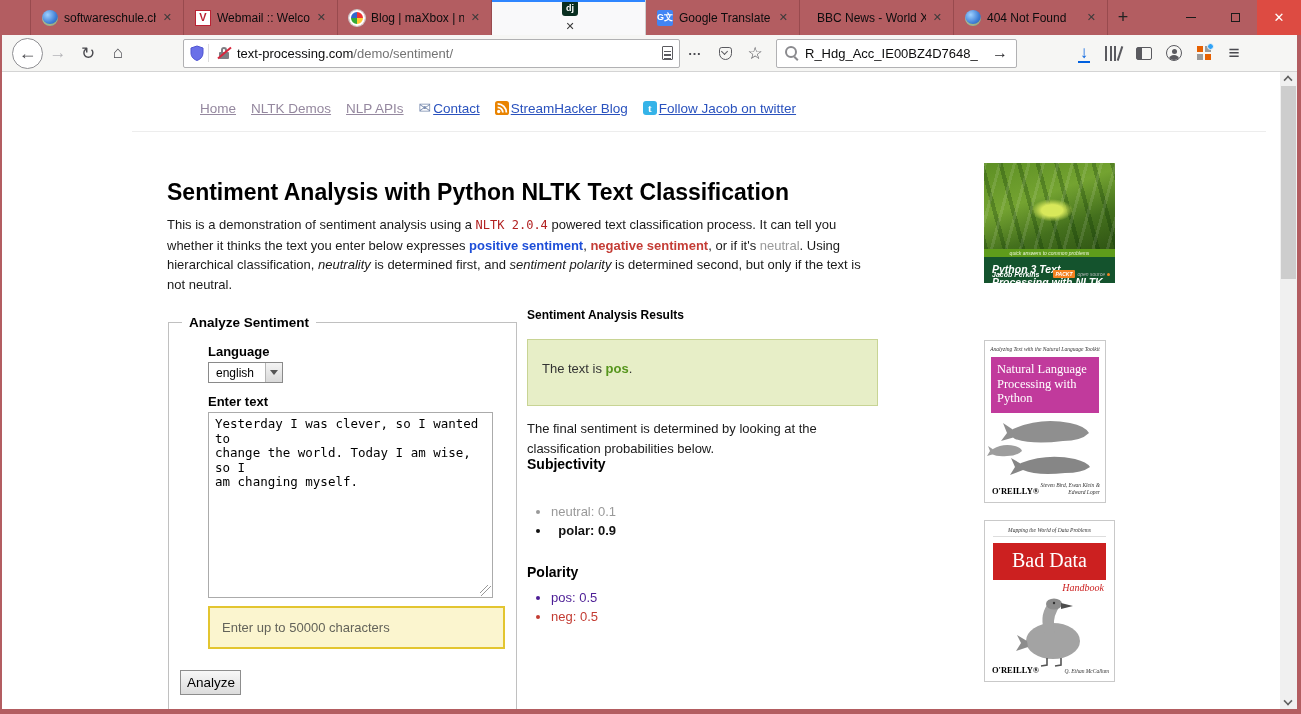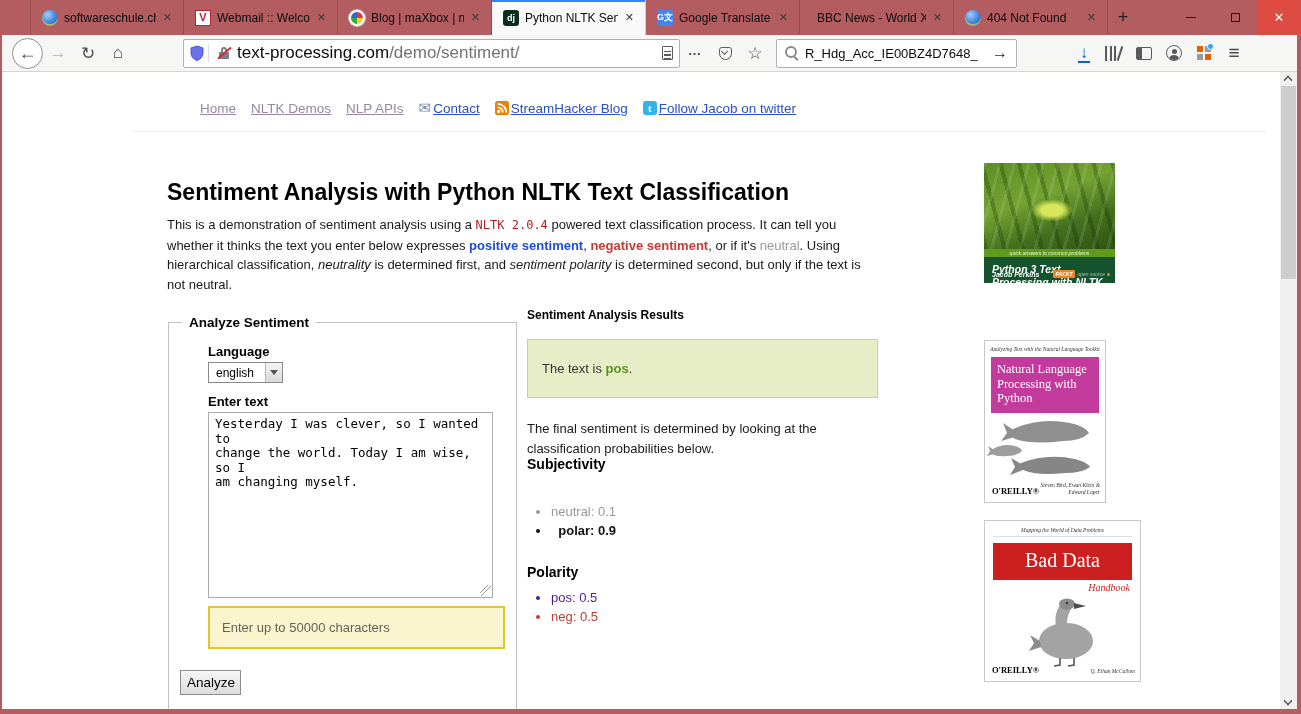--- a/index.html
+++ b/index.html
@@ -4,21 +4,21 @@
 <style>
   html,body{margin:0;padding:0;background:#444;}
   *{box-sizing:border-box;}
   .window{position:relative;width:1301px;height:714px;background:#b35d61;font-family:"Liberation Sans",sans-serif;overflow:hidden;}
   
   .tabbar{position:absolute;top:0;left:0;right:0;height:35px;display:flex;align-items:stretch;padding-left:30px;}
   .tab{width:154px;display:flex;align-items:center;padding:0 8px 0 11px;position:relative;border-right:1px solid rgba(70,20,22,.25);color:#0c0c0d;font-size:12px;cursor:default;}
   .tab:first-child{border-left:1px solid rgba(70,20,22,.25);}
   .tab .title{flex:1;white-space:nowrap;overflow:hidden;margin:0 4px 0 6px;}
   .tab .close{font-size:11px;color:#3a3a3a;padding:2px 3px;}
-  .tab.active{background:#f9f9fa;border-right-color:#d0d0d0;}
+  .tab.active{background:#f9f9fa;border-right-color:#d0d0d0;flex-direction:column;}
   .tab.active::before{content:"";position:absolute;top:0;left:0;right:0;height:2px;background:#2e86ff;}
   .favicon{width:16px;height:16px;flex:0 0 16px;display:flex;align-items:center;justify-content:center;font-weight:bold;}
   .fav-globe{border-radius:50%;background:radial-gradient(circle at 35% 30%,#9fd1ff 0%,#3f7fd6 55%,#1d4f9e 100%);box-shadow:inset 0 -2px 0 rgba(255,230,80,.55);}
   .fav-mail{background:#fff;border:1px solid #b23;color:#b23;font-size:11px;line-height:13px;justify-content:center;}
   .fav-pin{border-radius:50%;background:conic-gradient(#e33 0 25%,#fc3 25% 50%,#3a3 50% 75%,#36c 75% 100%);border:2px solid #fff;box-shadow:0 0 0 1px #ccc;}
   .fav-dj{background:#092e20;border-radius:3px;color:#fff;font-size:9px;justify-content:center;}
   .fav-gt{background:#4285f4;border-radius:2px;color:#fff;font-size:9px;justify-content:center;}
   .newtab{width:30px;display:flex;align-items:center;justify-content:center;font-size:18px;color:#222;}
   .wincontrols{margin-left:auto;display:flex;}
   .wc{width:44px;display:flex;align-items:center;justify-content:center;}
@@ -26,21 +26,21 @@
   .wc .box{width:9px;height:9px;border:1px solid #1a1a1a;}
   .wc.close{background:#dd4b42;color:#fff;font-size:13px;}
   
   .chrome{position:absolute;top:35px;left:2px;right:4px;bottom:5px;background:#f6f6f4;}
   .toolbar{height:37px;display:flex;align-items:center;border-bottom:1px solid #d4d4d4;padding-left:10px;color:#4a4a4f;}
   .tbtn{width:30px;height:30px;display:flex;align-items:center;justify-content:center;font-size:17px;flex:0 0 auto;}
   .tbtn.back{border:1px solid #8f8f93;border-radius:50%;width:31px;height:31px;background:#fff;font-size:18px;}
   .tbtn.disabled{color:#b5b5b8;}
   .urlbar{margin-left:50px;width:497px;height:29px;background:#fff;border:1px solid #b1b1b3;border-radius:2px;display:flex;align-items:center;padding:0 6px;}
   .urlbar .sep{width:1px;height:18px;background:#ddd;margin:0 6px 0 4px;}
-  .urltext{flex:1;font-size:17px;color:#0c0c0d;white-space:nowrap;overflow:hidden;}
+  .urltext{flex:1;font-size:13px;color:#0c0c0d;white-space:nowrap;overflow:hidden;}
   .urltext .path{color:#737373;}
   .shield-icon{width:14px;height:16px;}
   .lockwrap{position:relative;width:14px;height:16px;margin-left:2px;}
   .lock-body{position:absolute;left:2px;top:7px;width:10px;height:7px;background:#7d7d82;border-radius:1px;}
   .lock-shackle{position:absolute;left:4px;top:2px;width:6px;height:7px;border:2px solid #7d7d82;border-bottom:none;border-radius:4px 4px 0 0;}
   .lock-strike{position:absolute;left:-1px;top:7px;width:17px;height:2px;background:#d7263d;transform:rotate(-40deg);}
   .reader-icon{width:11px;height:14px;border:1.4px solid #5a5a5f;border-radius:1px;background:repeating-linear-gradient(#fff 0 2px,#5a5a5f 2px 3.4px);background-size:7px 100%;background-position:1px 2px;background-repeat:no-repeat;}
   .dots{letter-spacing:1px;font-size:13px;font-weight:bold;}
   .pocket-icon{width:13px;height:13px;border:1.6px solid #5a5a5f;border-radius:3px 3px 7px 7px;position:relative;}
   .pocket-icon::after{content:"";position:absolute;left:2.2px;top:1.5px;width:4px;height:4px;border-right:1.6px solid #5a5a5f;border-bottom:1.6px solid #5a5a5f;transform:rotate(45deg);}
@@ -104,21 +104,21 @@
   .select .val{flex:1;padding-left:7px;font-size:12px;color:#000;}
   .select .arrowbox{width:17px;height:100%;border-left:1px solid #b5b5b5;background:linear-gradient(#f4f4f4,#d9d9d9);display:flex;align-items:center;justify-content:center;}
   .select .arrowbox::after{content:"";width:0;height:0;border-left:4px solid transparent;border-right:4px solid transparent;border-top:5px solid #555;}
   .textarea{position:absolute;left:206px;top:340px;width:285px;height:186px;border:1px solid #ababab;background:#fff;font-family:"DejaVu Sans Mono",monospace;font-size:12.5px;line-height:14.5px;padding:4px 6px;resize:none;color:#000;}
   .grip{position:absolute;left:478px;top:513px;width:11px;height:11px;background:
      linear-gradient(135deg,transparent 0 5px,#999 5px 6px,transparent 6px 8px,#999 8px 9px,transparent 9px);pointer-events:none;}
   .warnbox{position:absolute;left:206px;top:534px;width:297px;height:43px;background:#fbf5cf;border:2px solid #e3c530;color:#63635a;padding:12px 0 0 12px;font-size:13px;}
   .analyze-btn{position:absolute;left:178px;top:598px;width:61px;height:25px;background:linear-gradient(#f7f7f7,#dcdcdc);border:1px solid #8d8d8d;font-size:13.5px;color:#000;font-family:"Liberation Sans",sans-serif;}
   
   .h2{position:absolute;left:525px;top:236px;font-size:12px;font-weight:bold;color:#000;}
-  .resultbox{position:absolute;left:525px;top:267px;width:351px;height:59px;background:#e7eec7;border:1px solid #c8d494;padding:21px 0 0 14px;color:#333;}
+  .resultbox{position:absolute;left:525px;top:267px;width:351px;height:67px;background:#e7eec7;border:1px solid #c8d494;padding:21px 0 0 14px;color:#333;}
   .res-pos{color:#56951c;font-weight:bold;}
   .explain{position:absolute;left:525px;top:347px;width:356px;line-height:20px;color:#1a1a1a;}
   .h3{position:absolute;font-size:14px;font-weight:bold;color:#000;}
   .h3-subj{left:525px;top:384px;}
   .h3-pol{left:525px;top:492px;}
   ul.problist{position:absolute;left:527px;margin:0;padding-left:22px;line-height:19px;}
   .ul-subj{top:430px;text-align:right;}
   .ul-pol{top:516px;}
   li.muted{color:#999;}
   li.strong{color:#111;font-weight:bold;}
@@ -142,21 +142,21 @@
   .b1-logo .os{color:#bbb;font-size:5px;}
   .b1-logo .dot{width:3px;height:3px;border-radius:50%;background:#f58220;}
   .bookw{background:#fff;border:1px solid #c9c9c9;font-family:"Liberation Serif",serif;}
   .book2{left:982px;top:268px;width:122px;height:163px;}
   .b2-tag{font-style:italic;font-size:5.5px;color:#333;text-align:center;padding-top:5px;}
   .b2-titleblock{margin:5px 6px 0 6px;background:#c13a9c;color:#fff;font-size:12.5px;line-height:14.5px;padding:5px 6px 7px 6px;}
   .b2-art{margin-top:2px;}
   .oreilly-foot{position:absolute;left:7px;right:5px;bottom:6px;display:flex;justify-content:space-between;align-items:flex-end;}
   .orly{font-weight:bold;font-size:8.5px;color:#000;}
   .bk-authors{font-style:italic;font-size:5.5px;color:#333;text-align:right;line-height:7px;}
-  .book3{left:982px;top:448px;width:157px;height:162px;}
+  .book3{left:982px;top:448px;width:131px;height:162px;}
   .b3-tag{font-style:italic;font-size:5.5px;color:#333;text-align:center;padding-top:6px;border-bottom:1px solid #ddd;margin:0 8px;padding-bottom:3px;}
   .b3-titleblock{margin:6px 8px 0 8px;background:#cc2020;color:#fff;font-size:20px;text-align:center;padding:6px 0 8px 0;}
   .b3-hand{color:#cc2020;font-style:italic;font-size:10px;text-align:right;margin:2px 10px 0 0;}
   .b3-art{display:block;margin:0 auto;}
   .bottomstrip{position:absolute;left:0;right:0;bottom:0;height:5px;background:#b35d61;}
 </style>
 </head>
 <body>
 
 <div class="window">

